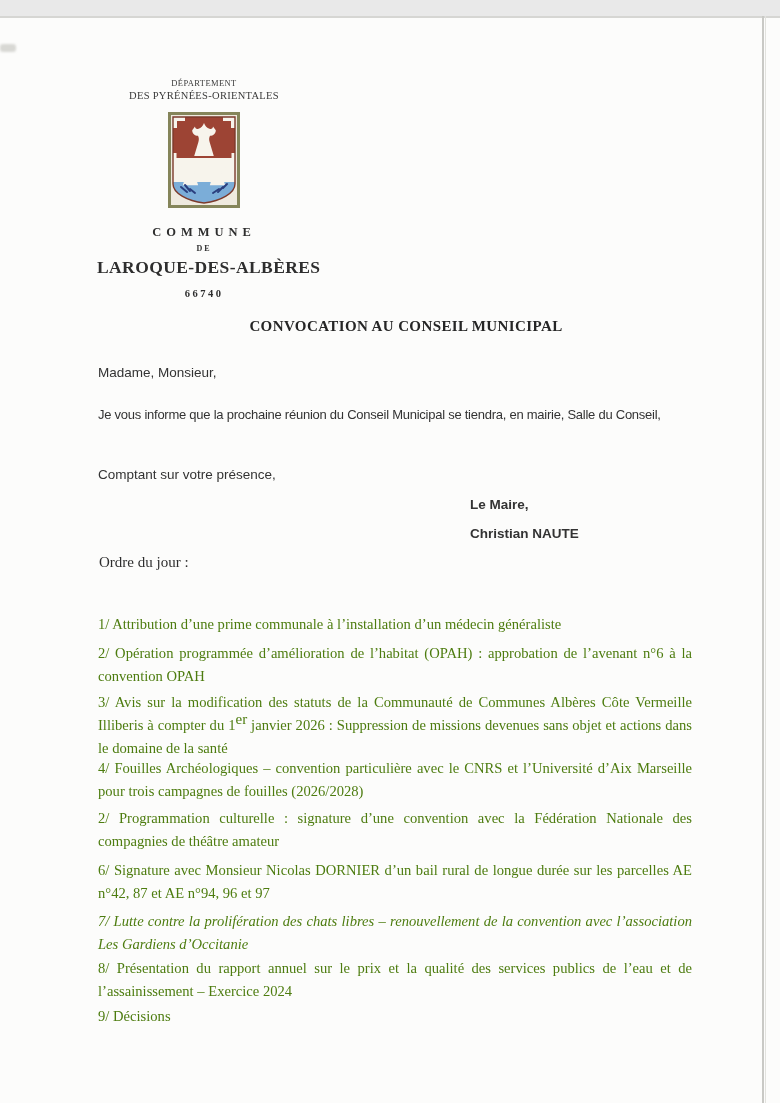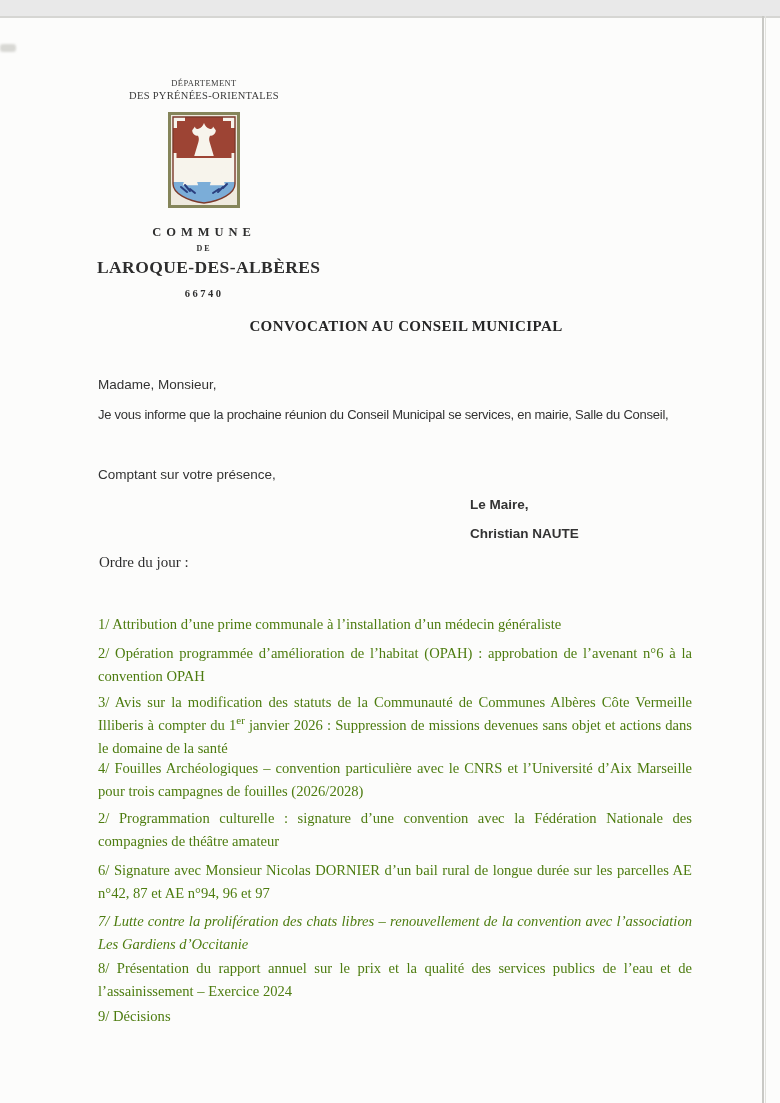--- a/index.html
+++ b/index.html
@@ -26,33 +26,33 @@
   .arms{top:96px;left:50% !important;right:auto !important;margin-left:-36px;width:72px;height:96px;}
   .commune{top:209px;font-size:12.5px;font-weight:bold;letter-spacing:5px;}
   .de{top:228px;font-size:8px;font-weight:bold;letter-spacing:2px;}
   .commune-name{top:241px;font-size:17.5px;font-weight:bold;letter-spacing:.4px;white-space:nowrap;}
   .postal{top:272px;font-size:10.5px;font-weight:bold;letter-spacing:2.5px;}
   
   .doc-title{position:absolute;top:302px;left:16px;width:780px;margin:0;text-align:center;
     font-size:15px;font-weight:bold;letter-spacing:.4px;color:#262626;}
   
   .sans{font-family:"Liberation Sans", sans-serif;color:#333;}
-  .salutation{position:absolute;left:98px;top:361px;margin:0;font-size:13.5px;}
+  .salutation{position:absolute;left:98px;top:349px;margin:0;font-size:13.5px;}
   .intro{position:absolute;left:98px;top:391px;margin:0;font-size:13px;letter-spacing:-.25px;white-space:nowrap;}
   .meeting-date{position:absolute;left:98px;top:419px;width:594px;margin:0;text-align:center;
     font-size:13.5px;font-weight:bold;text-decoration:underline;}
   .closing{position:absolute;left:98px;top:451px;margin:0;font-size:13.5px;}
   .signature{position:absolute;left:470px;top:481px;}
   .signature p{margin:0;font-size:13.5px;font-weight:bold;}
   .sig-name{margin-top:14px !important;}
   
   .agenda-heading{position:absolute;left:99px;top:538px;margin:0;font-size:15px;}
   .agenda p{position:absolute;left:98px;width:594px;margin:0;
     font-size:14.6px;line-height:23px;text-align:justify;color:#4d7c0f;}
-  .agenda p sup{font-size:11px;line-height:0;}
+  .agenda p sup{font-size:15px;line-height:0;}
   .a1{top:597px;} .a2{top:626px;} .a3{top:675px;} .a4{top:741px;} .a5{top:791px;}
   .a6{top:843px;} .a7{top:894px;font-style:italic;} .a8{top:941px;} .a9{top:989px;}
 </style>
 </head>
 <body>
 
 <div class="page">
 
   <div class="scan-top-edge"></div>
   <div class="scan-line-v"></div>
@@ -99,21 +99,21 @@
 
     <div class="commune">COMMUNE</div>
     <div class="de">DE</div>
     <div class="commune-name">LAROQUE-DES-ALBÈRES</div>
     <div class="postal">66740</div>
   </header>
 
   <h1 class="doc-title">CONVOCATION AU CONSEIL MUNICIPAL</h1>
 
   <p class="salutation sans">Madame, Monsieur,</p>
-  <p class="intro sans">Je vous informe que la prochaine réunion du Conseil Municipal se services, en mairie, Salle du Conseil,</p>
+  <p class="intro sans">Je vous informe que la prochaine réunion du Conseil Municipal se tiendra, en mairie, Salle du Conseil,</p>
   <p class="closing sans">Comptant sur votre présence,</p>
 
   <div class="signature">
     <p class="sig-role sans">Le Maire,</p>
     <p class="sig-name sans">Christian NAUTE</p>
   </div>
 
   <p class="agenda-heading">Ordre du jour :</p>
 
   <div class="agenda">

